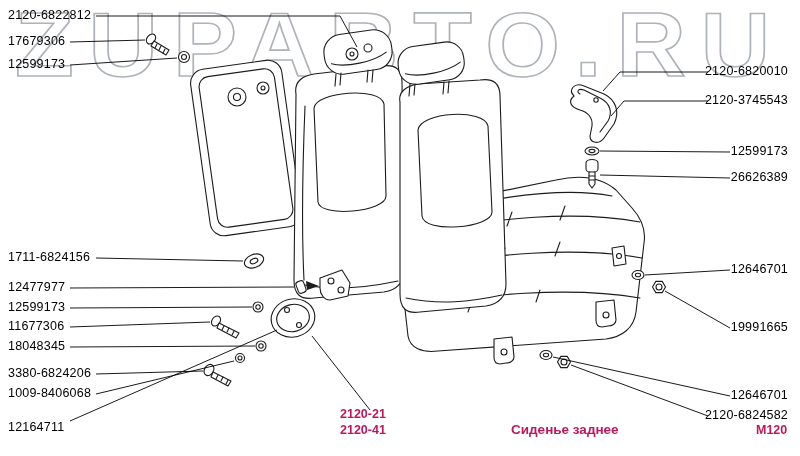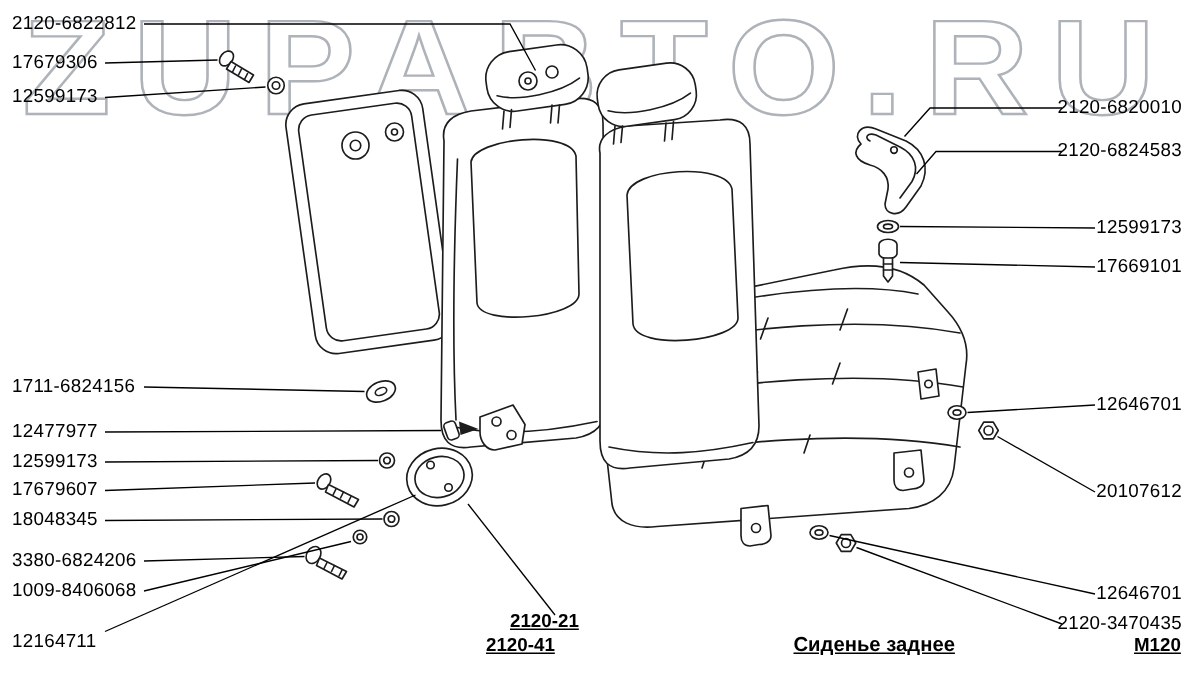--- a/index.html
+++ b/index.html
@@ -8,21 +8,21 @@
     overflow:hidden;font-family:"Liberation Sans",sans-serif;color:#000;
   }
   .canvas svg{position:absolute;left:0;top:0;}
   .lbl{
     position:absolute;font-size:12.5px;line-height:14px;white-space:nowrap;
     letter-spacing:.2px;color:#000;
   }
   .lbl.right{right:12px;text-align:right;}
   .foot{
     position:absolute;font-weight:bold;font-size:12.5px;line-height:15px;
-    white-space:nowrap;color:#000000;text-decoration:underline;
+    white-space:nowrap;color:#be185d;
   }
   .foot.caption{font-size:13.5px;}
 </style>
 </head>
 <body>
 
 <div class="canvas">
 
   <svg width="800" height="456" viewBox="0 0 800 456">
 
@@ -196,33 +196,33 @@
       <line x1="370" y1="410" x2="312" y2="336"></line>
     </g>
   </svg>
 
   <div class="lbl" style="left:8px;top:8px">2120-6822812</div>
   <div class="lbl" style="left:8px;top:34px">17679306</div>
   <div class="lbl" style="left:8px;top:57px">12599173</div>
   <div class="lbl" style="left:8px;top:250px">1711-6824156</div>
   <div class="lbl" style="left:8px;top:280px">12477977</div>
   <div class="lbl" style="left:8px;top:300px">12599173</div>
-  <div class="lbl" style="left:8px;top:319px">17679607</div>
+  <div class="lbl" style="left:8px;top:319px">11677306</div>
   <div class="lbl" style="left:8px;top:339px">18048345</div>
   <div class="lbl" style="left:8px;top:366px">3380-6824206</div>
   <div class="lbl" style="left:8px;top:386px">1009-8406068</div>
   <div class="lbl" style="left:8px;top:420px">12164711</div>
 
   <div class="lbl right" style="top:64px">2120-6820010</div>
-  <div class="lbl right" style="top:93px">2120-6824583</div>
+  <div class="lbl right" style="top:93px">2120-3745543</div>
   <div class="lbl right" style="top:144px">12599173</div>
-  <div class="lbl right" style="top:170px">17669101</div>
+  <div class="lbl right" style="top:170px">26626389</div>
   <div class="lbl right" style="top:262px">12646701</div>
-  <div class="lbl right" style="top:320px">20107612</div>
+  <div class="lbl right" style="top:320px">19991665</div>
   <div class="lbl right" style="top:388px">12646701</div>
-  <div class="lbl right" style="top:408px">2120-3470435</div>
+  <div class="lbl right" style="top:408px">2120-6824582</div>
 
   <div class="foot" style="left:340px;top:407px">2120-21</div>
-  <div class="foot" style="left:324px;top:423px">2120-41</div>
-  <div class="foot caption" style="left:529px;top:422px">Сиденье заднее</div>
+  <div class="foot" style="left:340px;top:423px">2120-41</div>
+  <div class="foot caption" style="left:511px;top:422px">Сиденье заднее</div>
   <div class="foot" style="left:756px;top:423px">M120</div>
 
 </div>
 
 </body></html>

